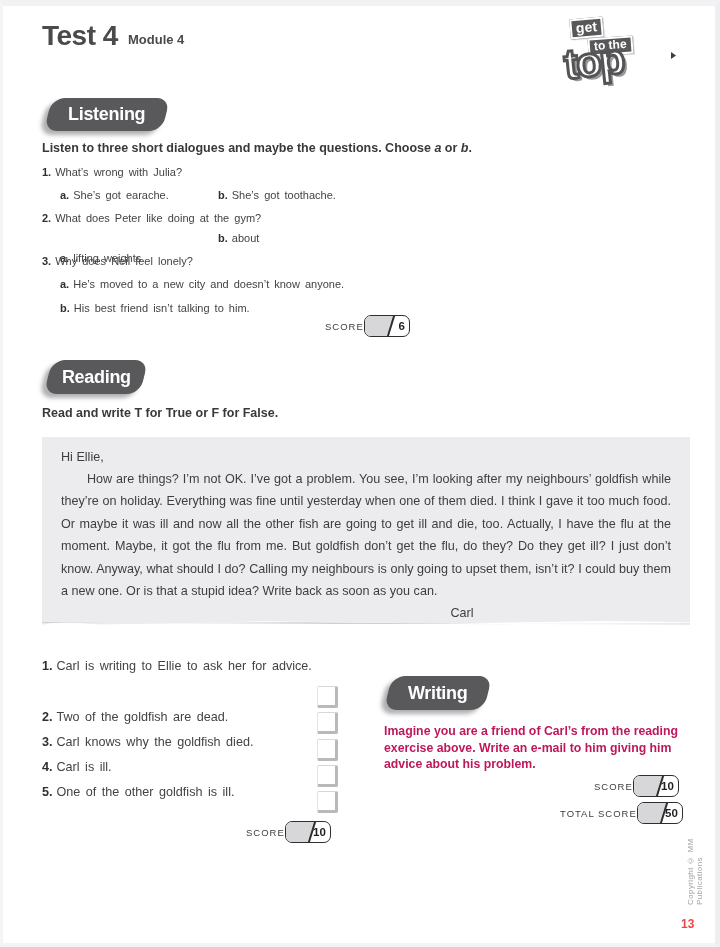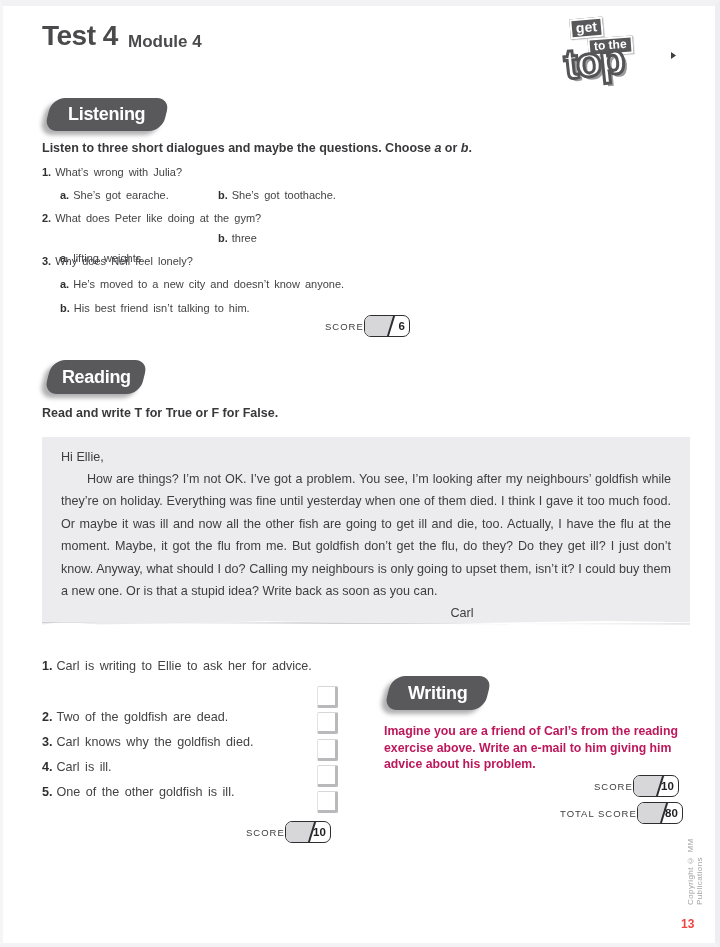--- a/index.html
+++ b/index.html
@@ -3,21 +3,21 @@
 <meta charset="utf-8">
 <style>
   * { margin:0; padding:0; box-sizing:border-box; }
   html,body { width:720px; height:947px; }
   body { font-family:"Liberation Sans", sans-serif; background:#fff; position:relative; color:#3d3d3f; }
   .page { position:absolute; inset:0; background:#fff; overflow:hidden; }
   .edge { position:absolute; inset:0; border-top:6px solid #f2f2f4; border-left:3px solid #f5f5f6; border-right:5px solid #efeff1; border-bottom:4px solid #f3f3f5; pointer-events:none; z-index:50; }
 
   
   .test-title { position:absolute; left:42px; top:20px; font-size:28px; font-weight:bold; letter-spacing:-0.5px; color:#4a4a4c; }
-  .module-title { position:absolute; left:128px; top:32px; font-size:17px; font-weight:bold; color:#4a4a4c; }
+  .module-title { position:absolute; left:128px; top:32px; font-size:13px; font-weight:bold; color:#4a4a4c; }
 
   
   .logo { position:absolute; left:562px; top:16px; width:132px; height:76px; }
   .logo-chip { position:absolute; background:#58585b; color:#fff; font-weight:bold; border:2px solid #fff; box-shadow:1px 1px 1px rgba(0,0,0,.25); padding:0 4px 1px; line-height:1.1; }
   .logo-get { left:8px; top:2px; font-size:14px; transform:rotate(-5deg); }
   .logo-tothe { left:26px; top:21px; font-size:12px; transform:rotate(-4deg); }
   .logo-top { position:absolute; left:2px; top:22px; font-size:42px; font-weight:bold; letter-spacing:-2px; color:#fff; -webkit-text-stroke:3px #545457; text-shadow:3px 3px 0 #9a9a9d; transform:rotate(-6deg); }
   .logo-audio { position:absolute; right:2px; top:26px; }
 
   
@@ -91,21 +91,21 @@
       <span>Listening</span>
     </div>
   <div class="instr listening-instr"><span>Listen to three short dialogues and maybe the questions. Choose </span><span class="em">a</span><span> or </span><span class="em">b</span><span>.</span></div>
 
   <div class="q-line" style="left:42px; top:166px;"><span class="q-num">1.</span><span>What’s wrong with Julia?</span></div>
   <div class="q-line opt-a" style="top:189px;text-align:center;"><span class="opt-label">a.</span><span>She’s got earache.</span></div>
   <div class="q-line opt-b" style="top:189px;"><span class="opt-label">b.</span><span>She’s got toothache.</span></div>
 
   <div class="q-line" style="left:42px; top:212px;"><span class="q-num">2.</span><span>What does Peter like doing at the gym?</span></div>
   <div class="q-line opt-a" style="top:232px;margin-top:20px;"><span class="opt-label">a.</span><span>lifting weights</span></div>
-  <div class="q-line opt-b" style="top:232px;"><span class="opt-label">b.</span><span>three</span></div>
+  <div class="q-line opt-b" style="top:232px;"><span class="opt-label">b.</span><span>about</span></div>
 
   <div class="q-line" style="left:42px; top:255px;"><span class="q-num">3.</span><span>Why does Neil feel lonely?</span></div>
   <div class="q-line opt-a" style="top:278px;"><span class="opt-label">a.</span><span>He’s moved to a new city and doesn’t know anyone.</span></div>
   <div class="q-line opt-a" style="top:302px;"><span class="opt-label">b.</span><span>His best friend isn’t talking to him.</span></div>
 
   <div class="score-wrap" style="left:325px; top:315px;">
     <span class="score-label">SCORE</span>
     <span class="score-box">
         <span class="score-fill"></span>
         <span class="score-slash"></span>
@@ -158,19 +158,19 @@
         <span class="score-slash"></span>
         <span class="score-max">10</span>
       </span>
   </div>
 
   <div class="score-wrap" style="left:560px; top:802px;">
     <span class="score-label">TOTAL SCORE</span>
     <span class="score-box">
         <span class="score-fill"></span>
         <span class="score-slash"></span>
-        <span class="score-max">80</span>
+        <span class="score-max">50</span>
       </span>
   </div>
 
   <div class="copyright">Copyright © MM Publications</div>
   <div class="page-num">13</div>
 </div>
 
 </body></html>

